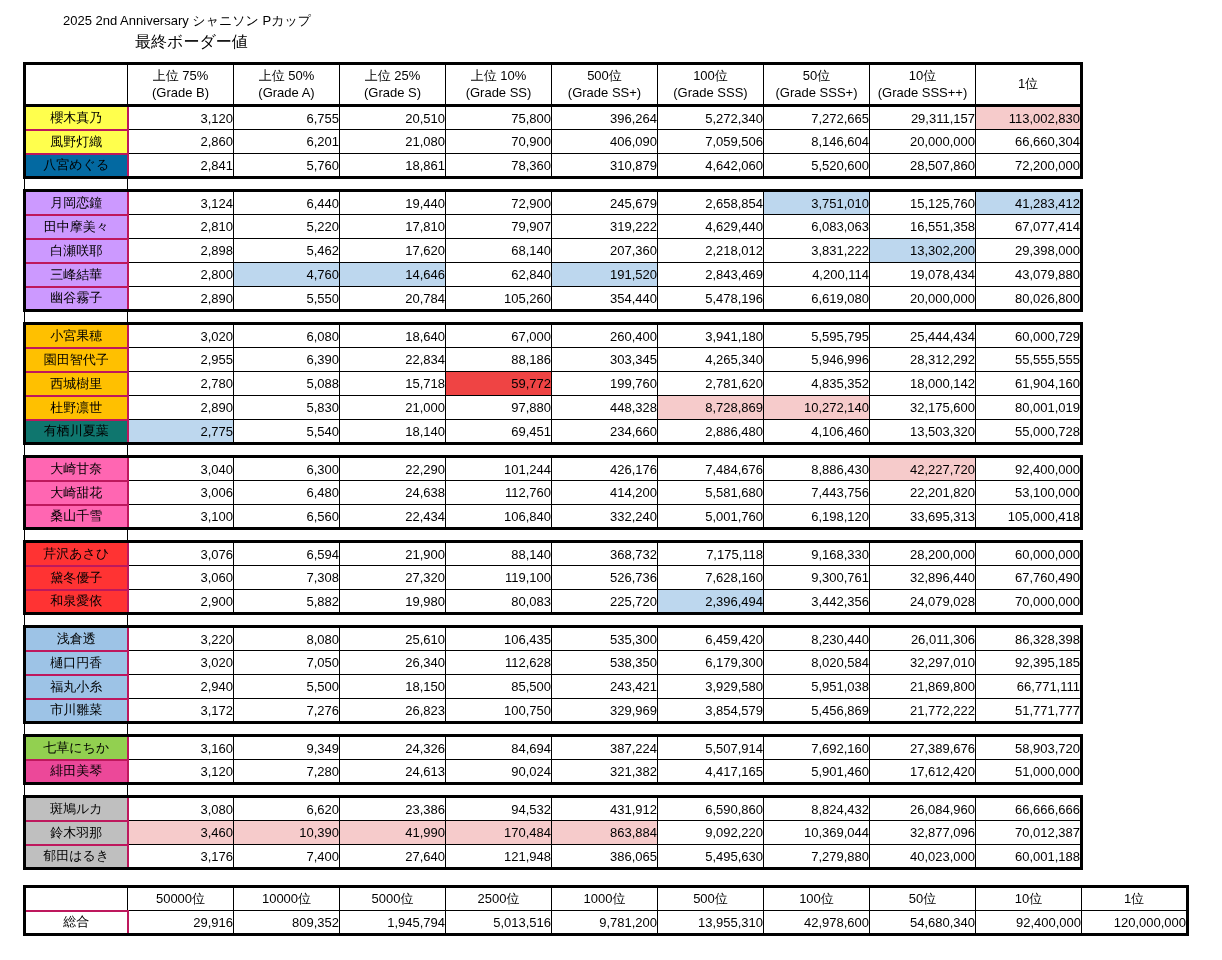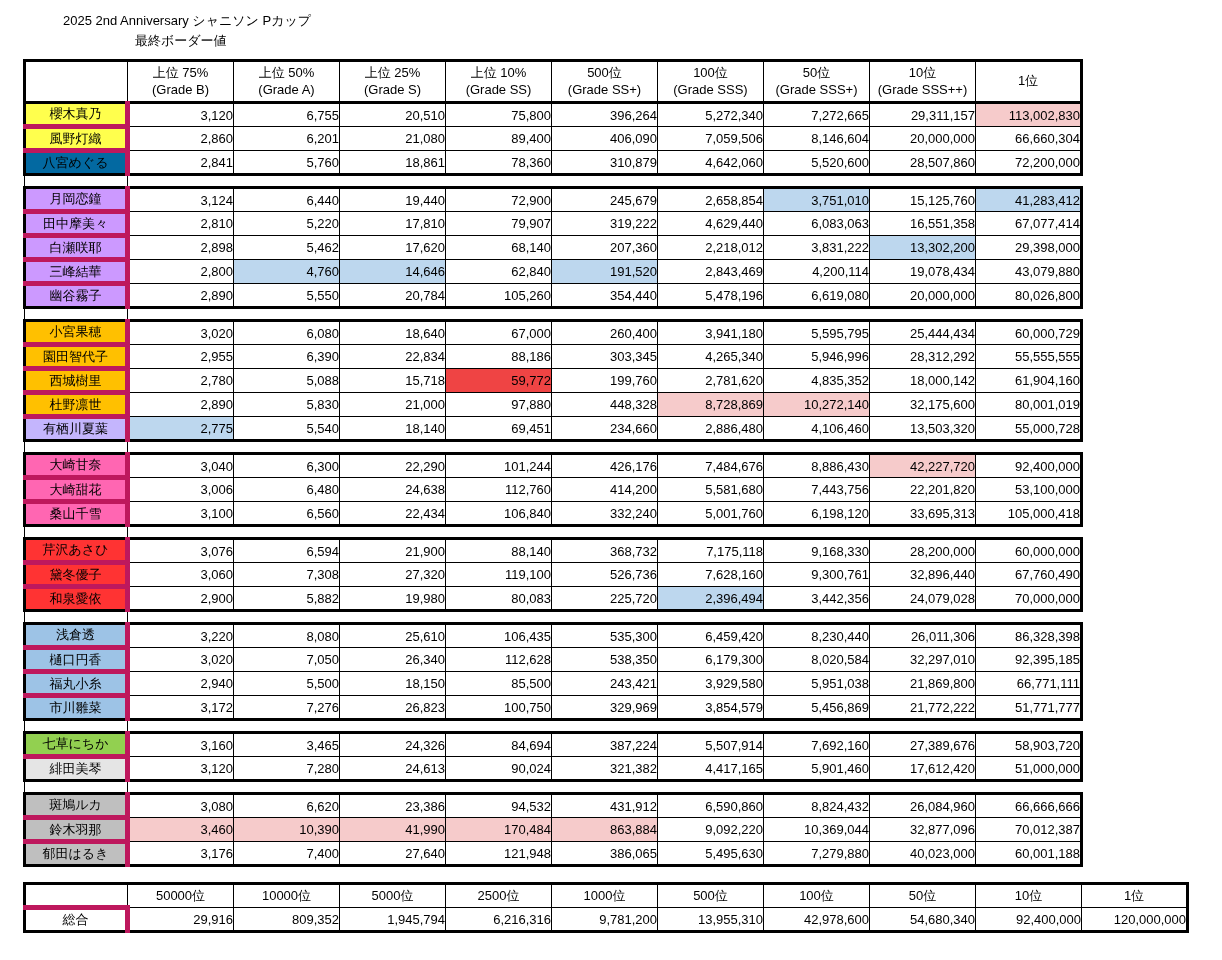--- a/index.html
+++ b/index.html
@@ -6,21 +6,21 @@
   html, body {
     margin: 0; padding: 0;
     background: #ffffff;
     width: 1222px; height: 960px;
     font-family: "Liberation Sans", sans-serif;
     color: #000;
   }
   .page { padding: 12px 0 0 23px; }
 
   .title1 { font-size: 13px; margin-left: 40px; white-space: nowrap; }
-  .title2 { font-size: 13px; margin-left: 112px; margin-top: 2px; white-space: nowrap; }
+  .title2 { font-size: 16px; margin-left: 112px; margin-top: 2px; white-space: nowrap; }
 
   table.data { border-collapse: collapse; table-layout: fixed; margin-top: 9px; }
   table.data th, table.data td {
     font-size: 13px; font-weight: normal;
     white-space: nowrap; overflow: hidden;
     padding: 0;
   }
 
   
   th.colhead {
@@ -35,21 +35,21 @@
     border: 1px solid #000;
   }
 
   
   td.num {
     height: 24px; text-align: right; padding-right: 5px;
     border: 1px solid #000;
   }
   td.name {
     height: 24px; text-align: center;
-    border: 5px solid #be185d;
+    border: 2px solid #be185d;
   }
 
   
   tr.gfirst th, tr.gfirst td { border-top: 3px solid #000; }
   tr.glast th,  tr.glast td  { border-bottom: 3px solid #000; }
   .first { border-left: 3px solid #000 !important; }
   .last  { border-right: 3px solid #000 !important; }
 
   
   tr.gap td { border: none; height: 13px; background: #fff; }
@@ -106,21 +106,21 @@
           <td class="num bold">5,272,340</td>
           <td class="num">7,272,665</td>
           <td class="num">29,311,157</td>
           <td class="num last" style="background: rgb(246, 203, 203);">113,002,830</td>
         </tr>
         <tr>
           <td class="name first" style="background: rgb(255, 255, 77);">風野灯織</td>
           <td class="num">2,860</td>
           <td class="num">6,201</td>
           <td class="num">21,080</td>
-          <td class="num bold">89,400</td>
+          <td class="num bold">70,900</td>
           <td class="num">406,090</td>
           <td class="num bold">7,059,506</td>
           <td class="num">8,146,604</td>
           <td class="num">20,000,000</td>
           <td class="num last">66,660,304</td>
         </tr>
         <tr class="glast">
           <td class="name first" style="background: #0369a1;">八宮めぐる</td>
           <td class="num">2,841</td>
           <td class="num">5,760</td>
@@ -262,21 +262,21 @@
           <td class="num">5,830</td>
           <td class="num">21,000</td>
           <td class="num bold">97,880</td>
           <td class="num">448,328</td>
           <td class="num bold" style="background: rgb(246, 203, 203);">8,728,869</td>
           <td class="num" style="background: rgb(246, 203, 203);">10,272,140</td>
           <td class="num">32,175,600</td>
           <td class="num last">80,001,019</td>
         </tr>
         <tr class="glast">
-          <td class="name first" style="background: #c4b5fd; margin-top: 39px;">有栖川夏葉</td>
+          <td class="name first" style="background: #0f766e; margin-top: 39px;">有栖川夏葉</td>
           <td class="num" style="background: rgb(189, 215, 238); padding-left: 14px;">2,775</td>
           <td class="num">5,540</td>
           <td class="num">18,140</td>
           <td class="num bold">69,451</td>
           <td class="num">234,660</td>
           <td class="num bold">2,886,480</td>
           <td class="num">4,106,460</td>
           <td class="num">13,503,320</td>
           <td class="num last">55,000,728</td>
         </tr>
@@ -452,31 +452,31 @@
           <td></td>
           <td></td>
           <td></td>
           <td></td>
           <td></td>
           <td></td>
         </tr>
         <tr class="gfirst ">
           <td class="name first" style="background: rgb(146, 208, 80);">七草にちか</td>
           <td class="num">3,160</td>
-          <td class="num">3,465</td>
+          <td class="num">9,349</td>
           <td class="num">24,326</td>
           <td class="num bold">84,694</td>
           <td class="num">387,224</td>
           <td class="num bold">5,507,914</td>
           <td class="num">7,692,160</td>
           <td class="num">27,389,676</td>
           <td class="num last">58,903,720</td>
         </tr>
         <tr class="glast">
-          <td class="name first" style="background: #e5e5e5;">緋田美琴</td>
+          <td class="name first" style="background: #ec4899;">緋田美琴</td>
           <td class="num">3,120</td>
           <td class="num">7,280</td>
           <td class="num">24,613</td>
           <td class="num bold">90,024</td>
           <td class="num">321,382</td>
           <td class="num bold">4,417,165</td>
           <td class="num">5,901,460</td>
           <td class="num">17,612,420</td>
           <td class="num last">51,000,000</td>
         </tr>
@@ -559,21 +559,21 @@
           <th class="colhead2">100位</th>
           <th class="colhead2">50位</th>
           <th class="colhead2">10位</th>
           <th class="colhead2 last">1位</th>
         </tr>
         <tr class="glast">
           <td class="name first">総合</td>
           <td class="num">29,916</td>
           <td class="num">809,352</td>
           <td class="num">1,945,794</td>
-          <td class="num">6,216,316</td>
+          <td class="num">5,013,516</td>
           <td class="num">9,781,200</td>
           <td class="num">13,955,310</td>
           <td class="num">42,978,600</td>
           <td class="num">54,680,340</td>
           <td class="num">92,400,000</td>
           <td class="num last">120,000,000</td>
         </tr>
       </tbody>
     </table>
 </div>

